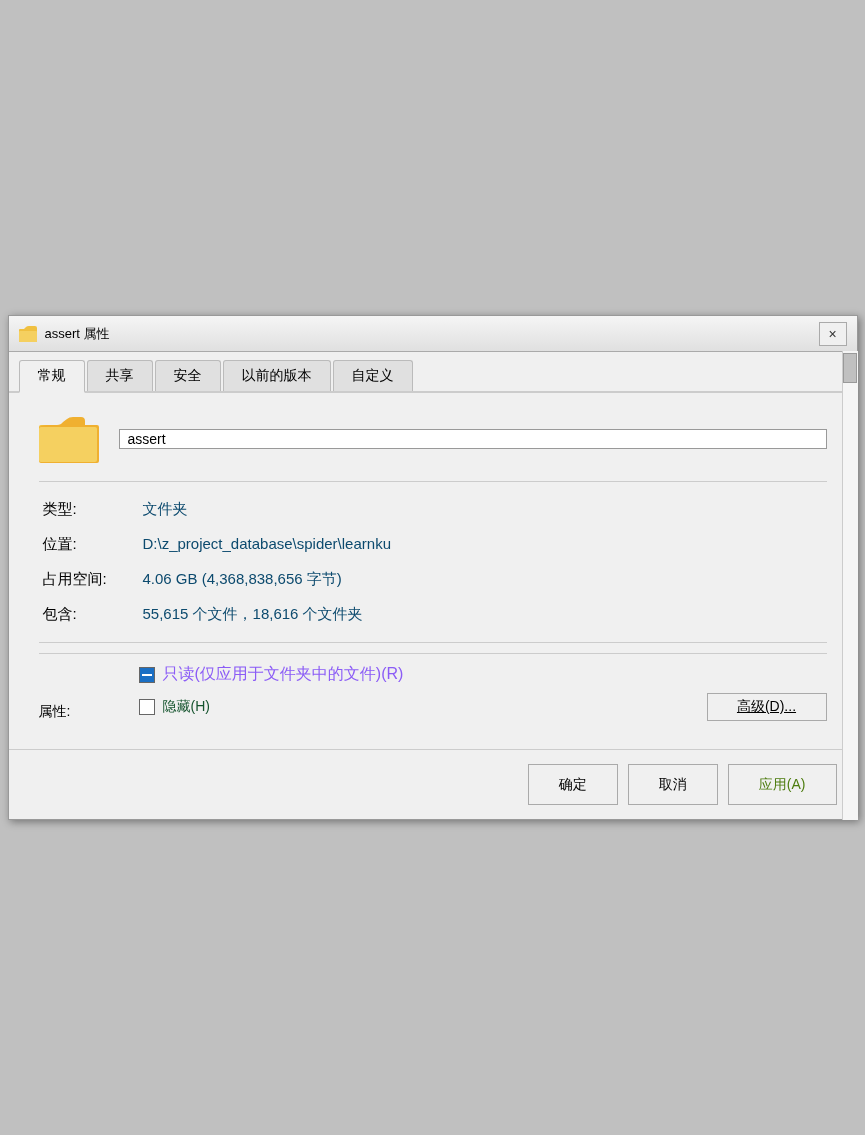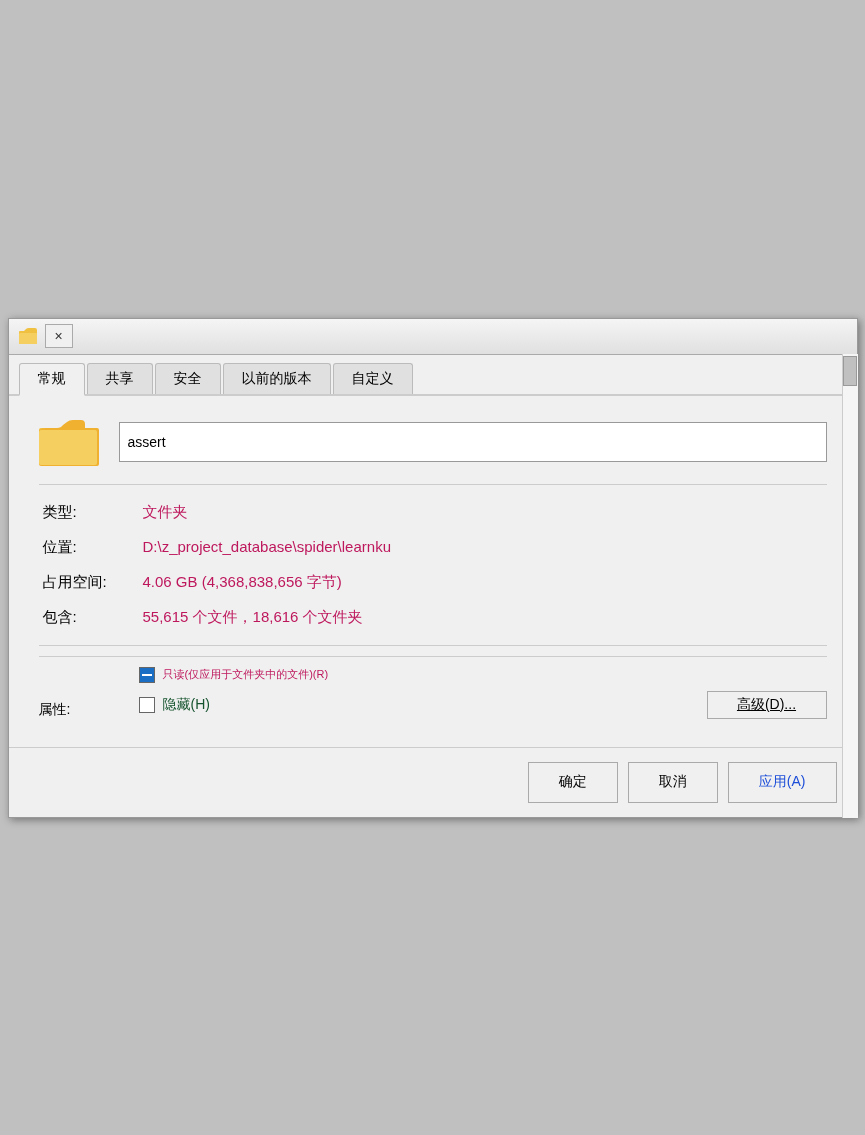--- a/index.html
+++ b/index.html
@@ -92,21 +92,21 @@
       height: 52px;
       margin-right: 20px;
       flex-shrink: 0;
     }
     .folder-name-input {
       flex: 1;
       border: 1px solid #999;
       padding: 4px 8px;
       font-size: 14px;
       background: white;
-      height: 40px;
+      height: 20px;
       outline: none;
       font-family: inherit;
     }
     .divider {
       border: none;
       border-top: 1px solid #ccc;
       margin: 10px 0;
     }
     .info-table {
       width: 100%;
@@ -118,21 +118,21 @@
       vertical-align: top;
       font-size: 15px;
     }
     .info-table tr td:first-child {
       color: #000;
       white-space: nowrap;
       width: 100px;
       padding-right: 10px;
     }
     .info-table tr td:last-child {
-      color: #be185d;
+      color: #0c4a6e;
     }
     .attributes-section {
       margin-top: 8px;
     }
     .attr-label {
       font-size: 14px;
       margin-bottom: 8px;
       display: flex;
       align-items: flex-end;
     }
@@ -172,22 +172,22 @@
       width: 16px;
       height: 16px;
       border: 1px solid #666;
       background: white;
       flex-shrink: 0;
       display: flex;
       align-items: center;
       justify-content: center;
     }
     .readonly-label {
-      font-size: 11px;
-      color: #be185d;
+      font-size: 16px;
+      color: #8b5cf6;
     }
     .hidden-label {
       font-size: 14px;
       color: #14532d;
     }
     .advanced-btn {
       padding: 4px 20px;
       border: 1px solid #aaa;
       background: #f0f0f0;
       cursor: pointer;
@@ -209,21 +209,21 @@
       padding: 6px 30px;
       border: 1px solid #aaa;
       background: #f0f0f0;
       cursor: pointer;
       font-size: 14px;
       font-family: inherit;
       min-width: 90px;
       height: 41px;
     }
     .bottom-btn:disabled {
-      color: #1d4ed8;
+      color: #4d7c0f;
       cursor: default;
     }
     
     .folder-svg {
       width: 60px;
       height: 52px;
     }
     .window-container {
       position: relative;
     }
@@ -235,20 +235,21 @@
   <div class="window">
 
     <div class="title-bar">
       <div class="title-bar-icon">
         <svg viewBox="0 0 18 18" xmlns="http://www.w3.org/2000/svg">
           <rect x="0" y="4" width="18" height="13" rx="1" fill="#f0c040"></rect>
           <rect x="0" y="6" width="18" height="11" rx="1" fill="#f5d060"></rect>
           <path d="M0 5 Q3 4 5 4 L7 2 Q8 1 10 1 L16 1 Q18 1 18 3 L18 5 Z" fill="#f0c040"></path>
         </svg>
       </div>
+      <span class="title-bar-text">assert 属性</span>
       <button class="title-bar-close">×</button>
     </div>
 
     <div class="tabs">
       <div class="tab active">常规</div>
       <div class="tab">共享</div>
       <div class="tab">安全</div>
       <div class="tab">以前的版本</div>
       <div class="tab">自定义</div>
     </div>

